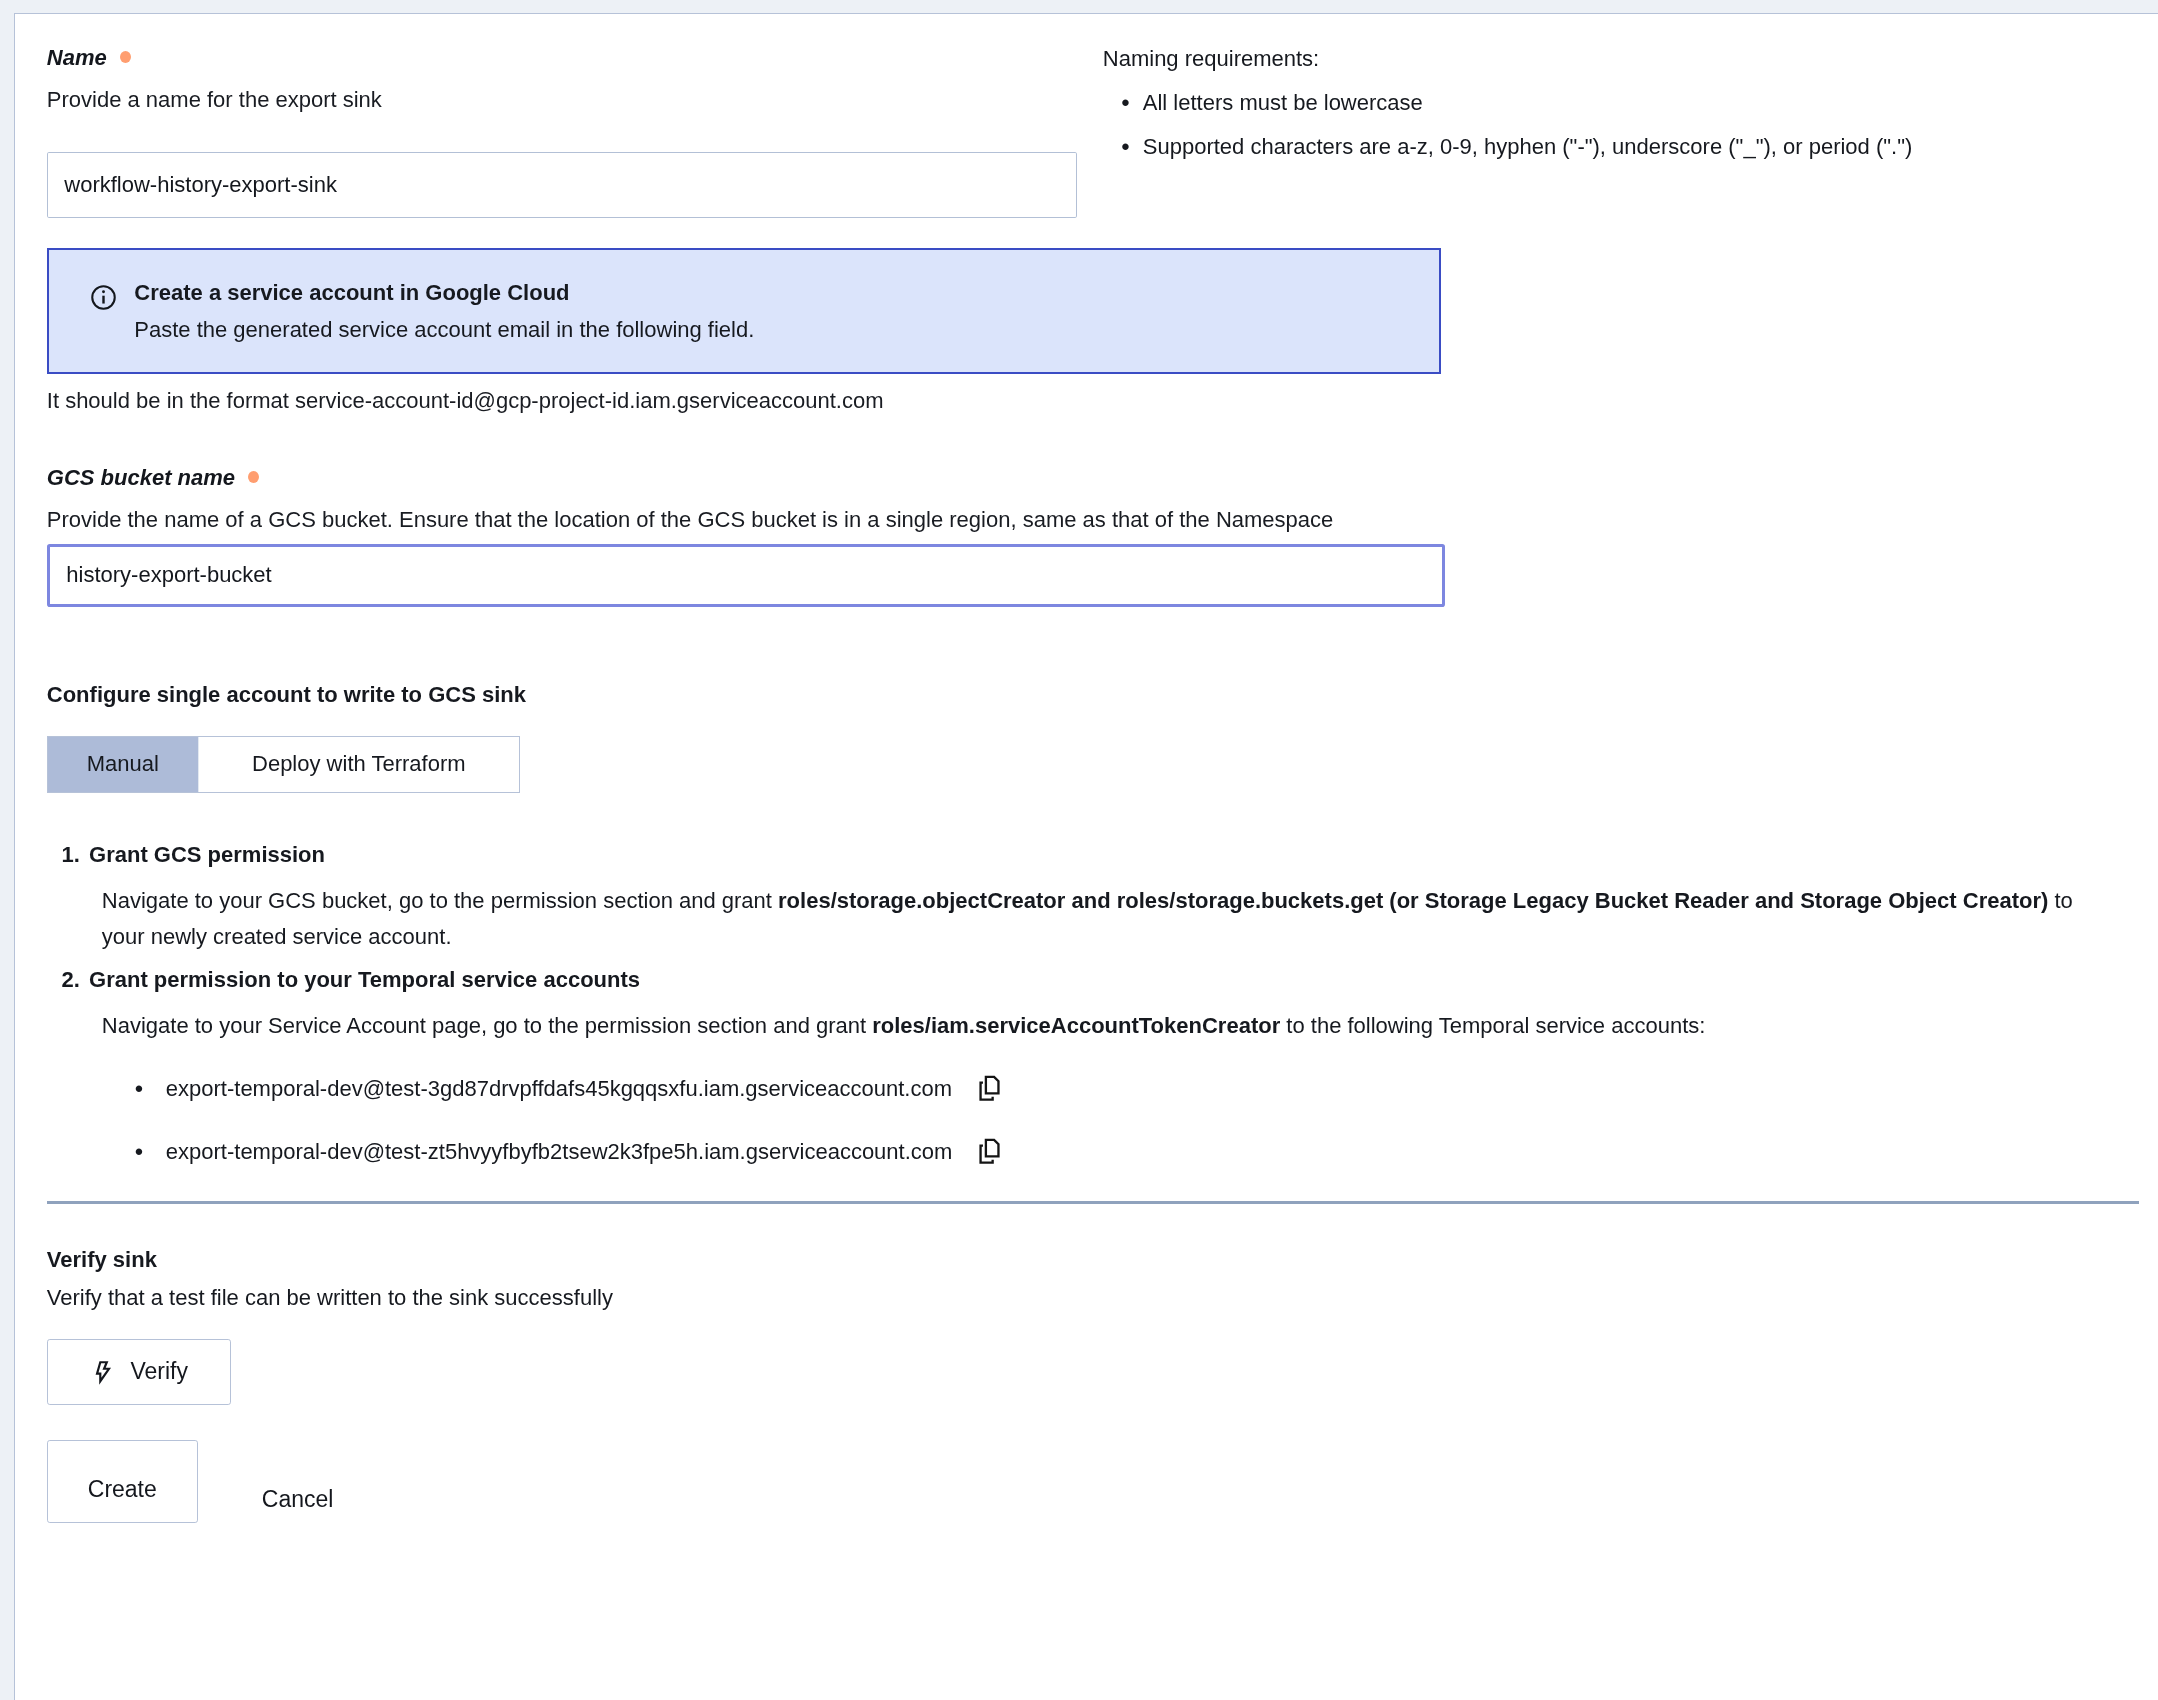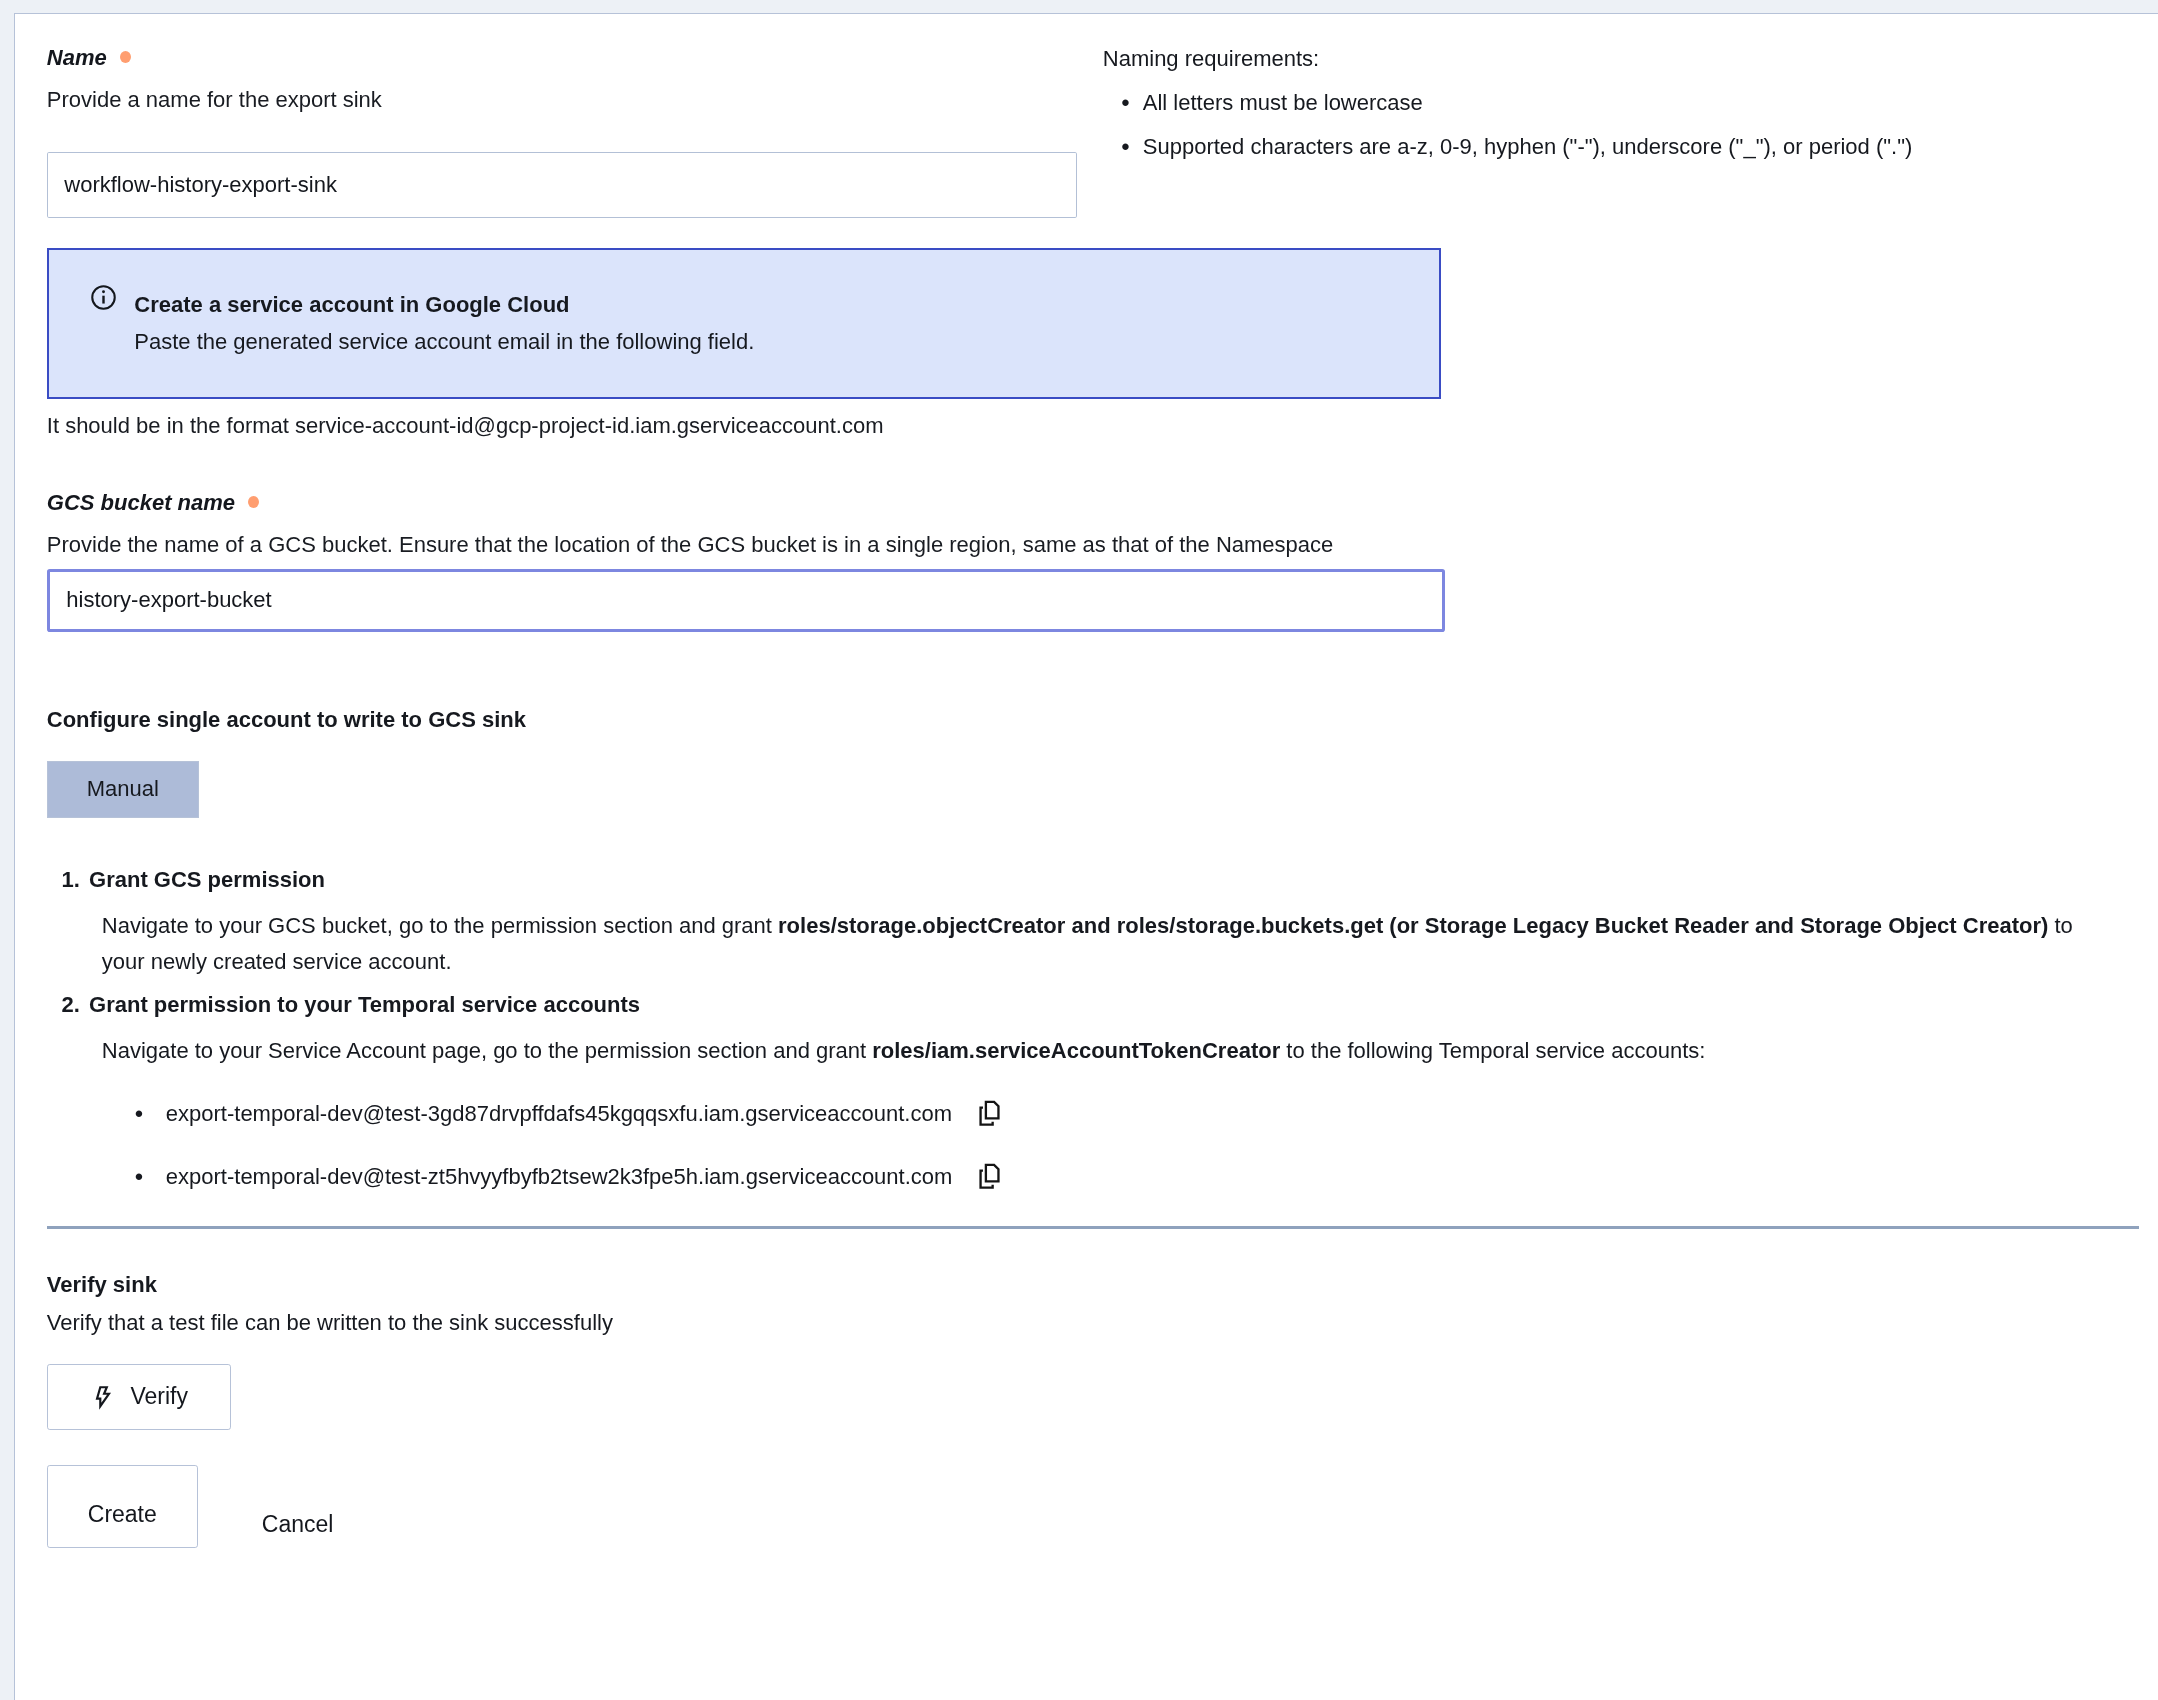--- a/index.html
+++ b/index.html
@@ -45,21 +45,21 @@
     width: 1065px;
     font-size: 22px; line-height: 31px;
   }
   .naming-req .nr-title { margin-bottom: 13px; }
   .naming-req ul { list-style: none; }
   .naming-req li { position: relative; padding-left: 40px; margin-top: 13px; white-space: nowrap; line-height: 31px; }
   .naming-req li::before { content: "•"; position: absolute; left: 18.4px; font-size: 24px; }
 
   .info-banner {
     margin-top: 30px;
-    width: 1394px; height: 151px;
+    width: 1394px; height: 126px;
     background: #dbe4fb;
     border: 2.8px solid #3a4cc4;
     display: flex;
     align-items: center;
     padding-left: 40px;
   }
   .info-icon { flex: 0 0 auto; margin-right: 16.5px; align-self: flex-start; margin-top: 33px; }
   .info-text .info-title { font-size: 22px; font-weight: 700; line-height: 37px; }
   .info-text .info-desc { font-size: 22px; line-height: 37px; }
 
@@ -182,20 +182,21 @@
     </div>
     <div class="field-desc">Provide the name of a GCS bucket. Ensure that the location of the GCS bucket is in a single region, same as that of the Namespace</div>
     <input class="text-input bucket-input" type="text" value="history-export-bucket" style="">
   </div>
 
   
   <div class="configure-title">Configure single account to write to GCS sink</div>
 
   <div class="tabbar">
     <div class="tab selected">Manual</div>
+    <div class="tab unselected">Deploy with Terraform</div>
   </div>
 
   <div class="steps">
     <div class="step-head">
       <span>1.</span>
       <span>Grant GCS permission</span>
     </div>
     <div class="step-body">
       <span>Navigate to your GCS bucket, go to the permission section and grant </span><span class="b">roles/storage.objectCreator and roles/storage.buckets.get (or Storage Legacy Bucket Reader and Storage Object Creator)</span><span> to your newly created service account.</span>
     </div>

